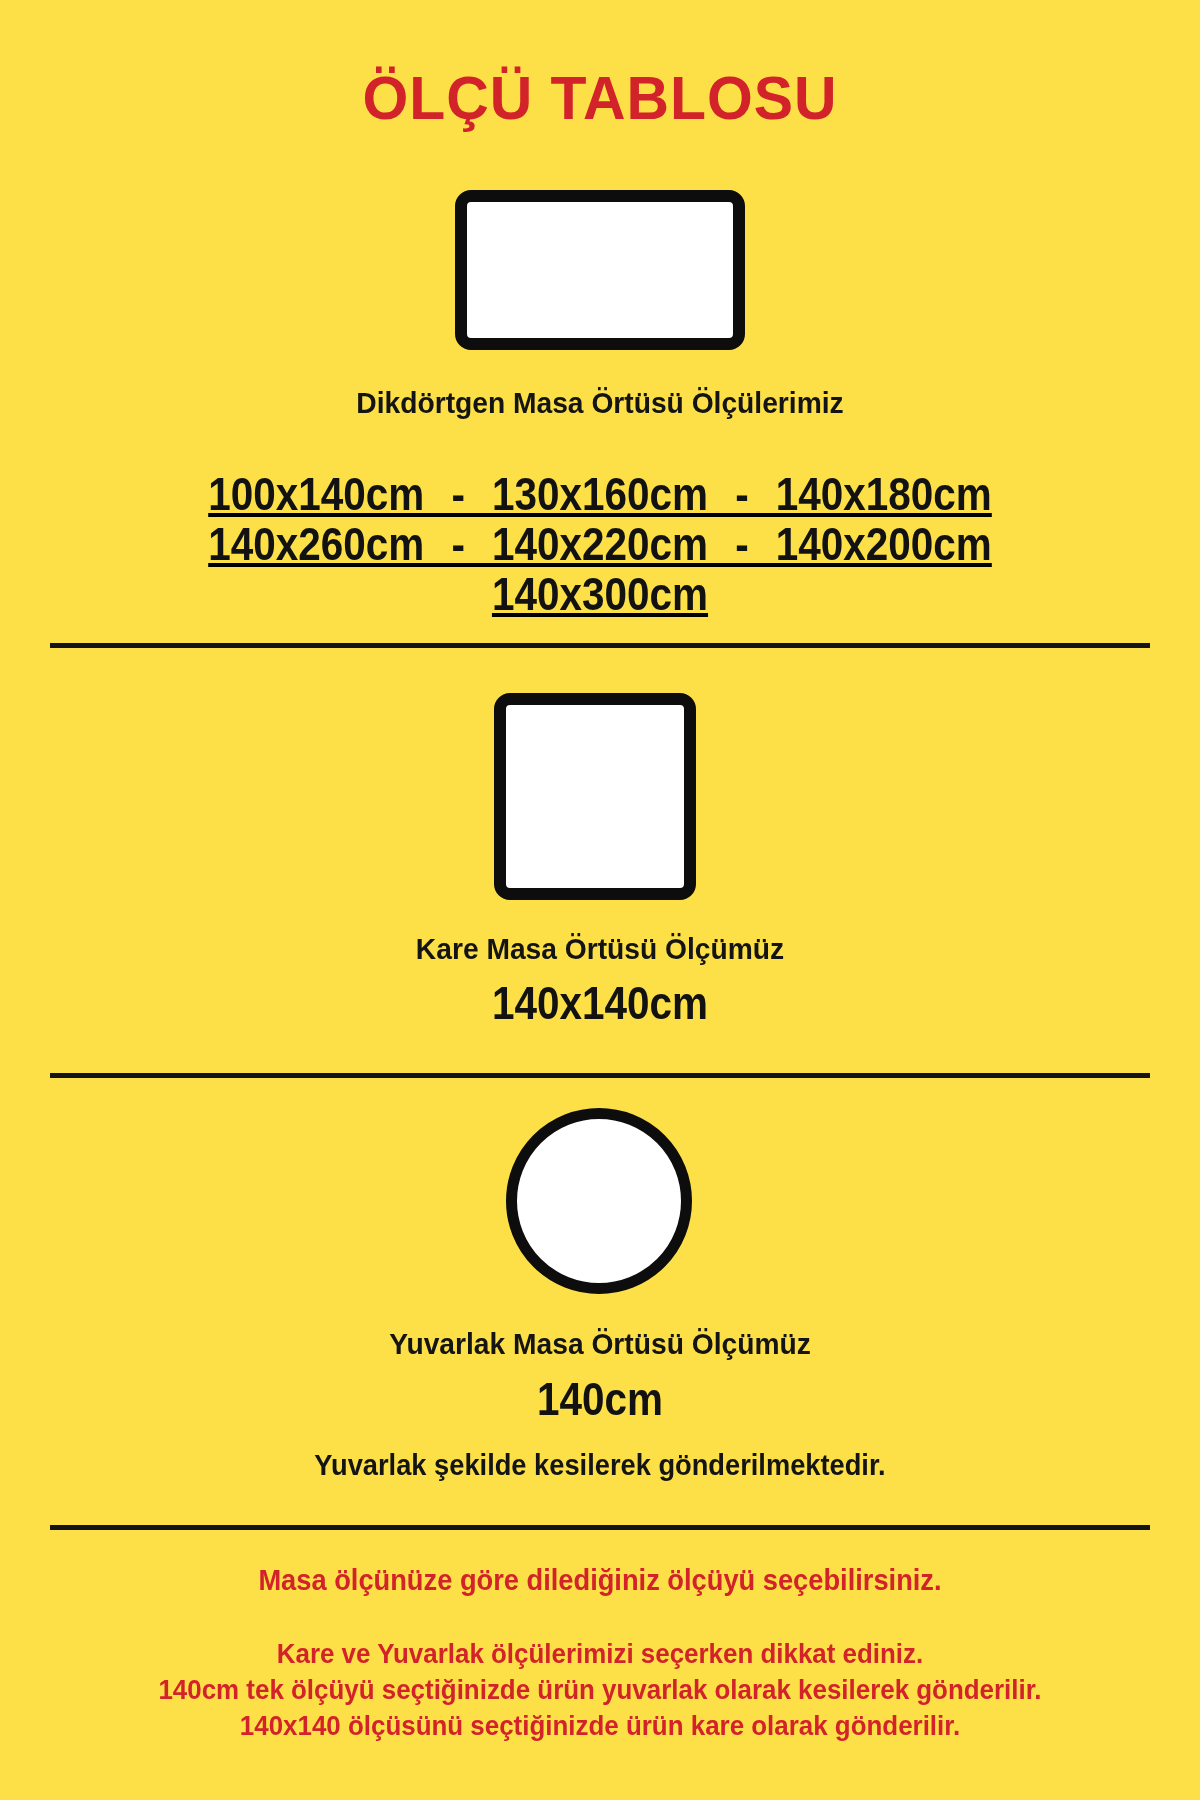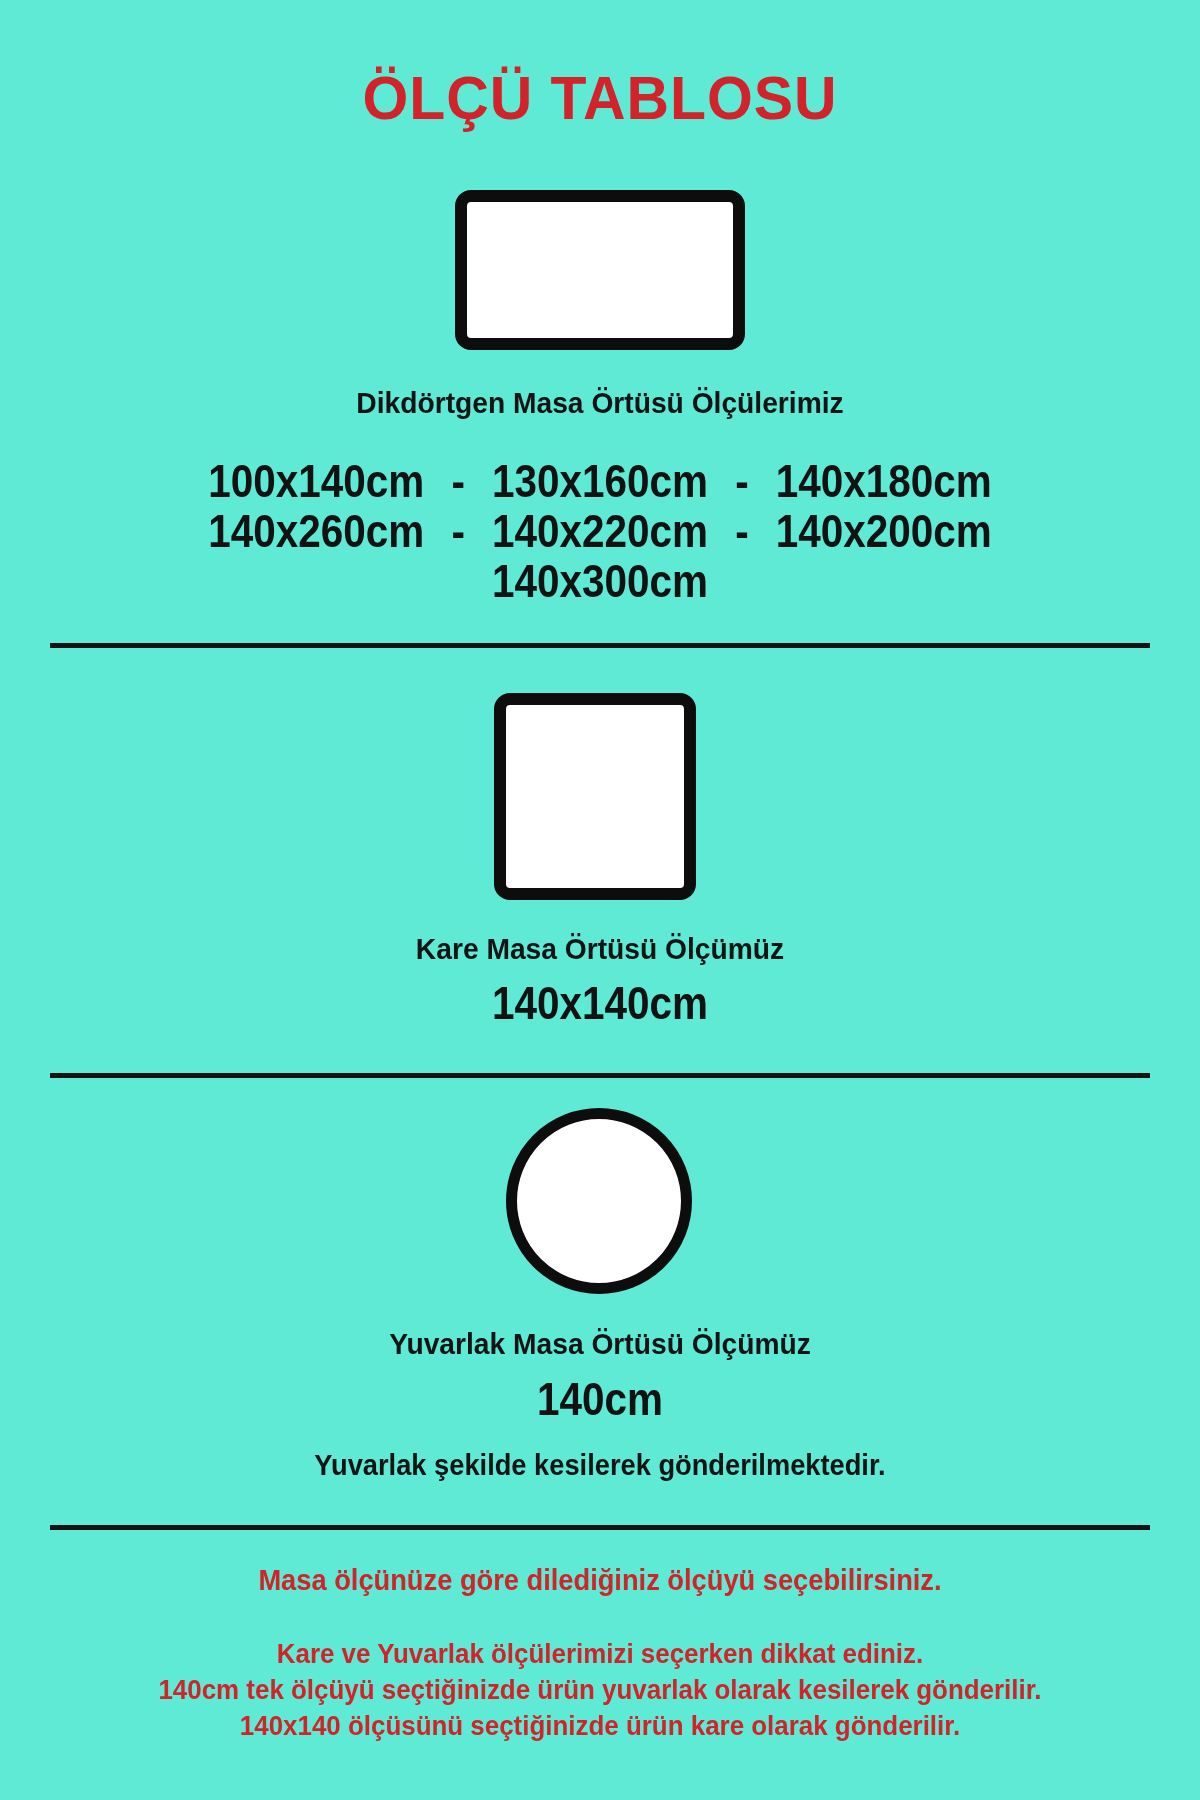--- a/index.html
+++ b/index.html
@@ -5,21 +5,21 @@
   html, body {
     margin: 0;
     padding: 0;
     background: #ffffff;
     font-family: "Liberation Sans", sans-serif;
   }
   .page {
     position: relative;
     width: 1200px;
     height: 1800px;
-    background: #5eead4;
+    background: #fde047;
     overflow: hidden;
   }
   .abs { position: absolute; left: 0; width: 1200px; text-align: center; }
 
   .title {
     top: 62px;
     font-size: 62px;
     font-weight: 700;
     letter-spacing: 1px;
     color: #d2232a;
@@ -52,21 +52,21 @@
   .section-label {
     font-size: 30px;
     font-weight: 700;
     color: #141414;
     transform: scaleX(0.94);
   }
   .label-rect   { top: 386px; }
   .label-square { top: 932px; }
   .label-round  { top: 1327px; }
 
-  .size-lines { top: 456px; }
+  .size-lines { top: 469px; text-decoration: underline; }
   .size-line {
     font-size: 46px;
     font-weight: 700;
     color: #121212;
     line-height: 50px;
     word-spacing: 18px;
     letter-spacing: 0px;
     transform: scaleX(0.88);
   }
   .size-single {

